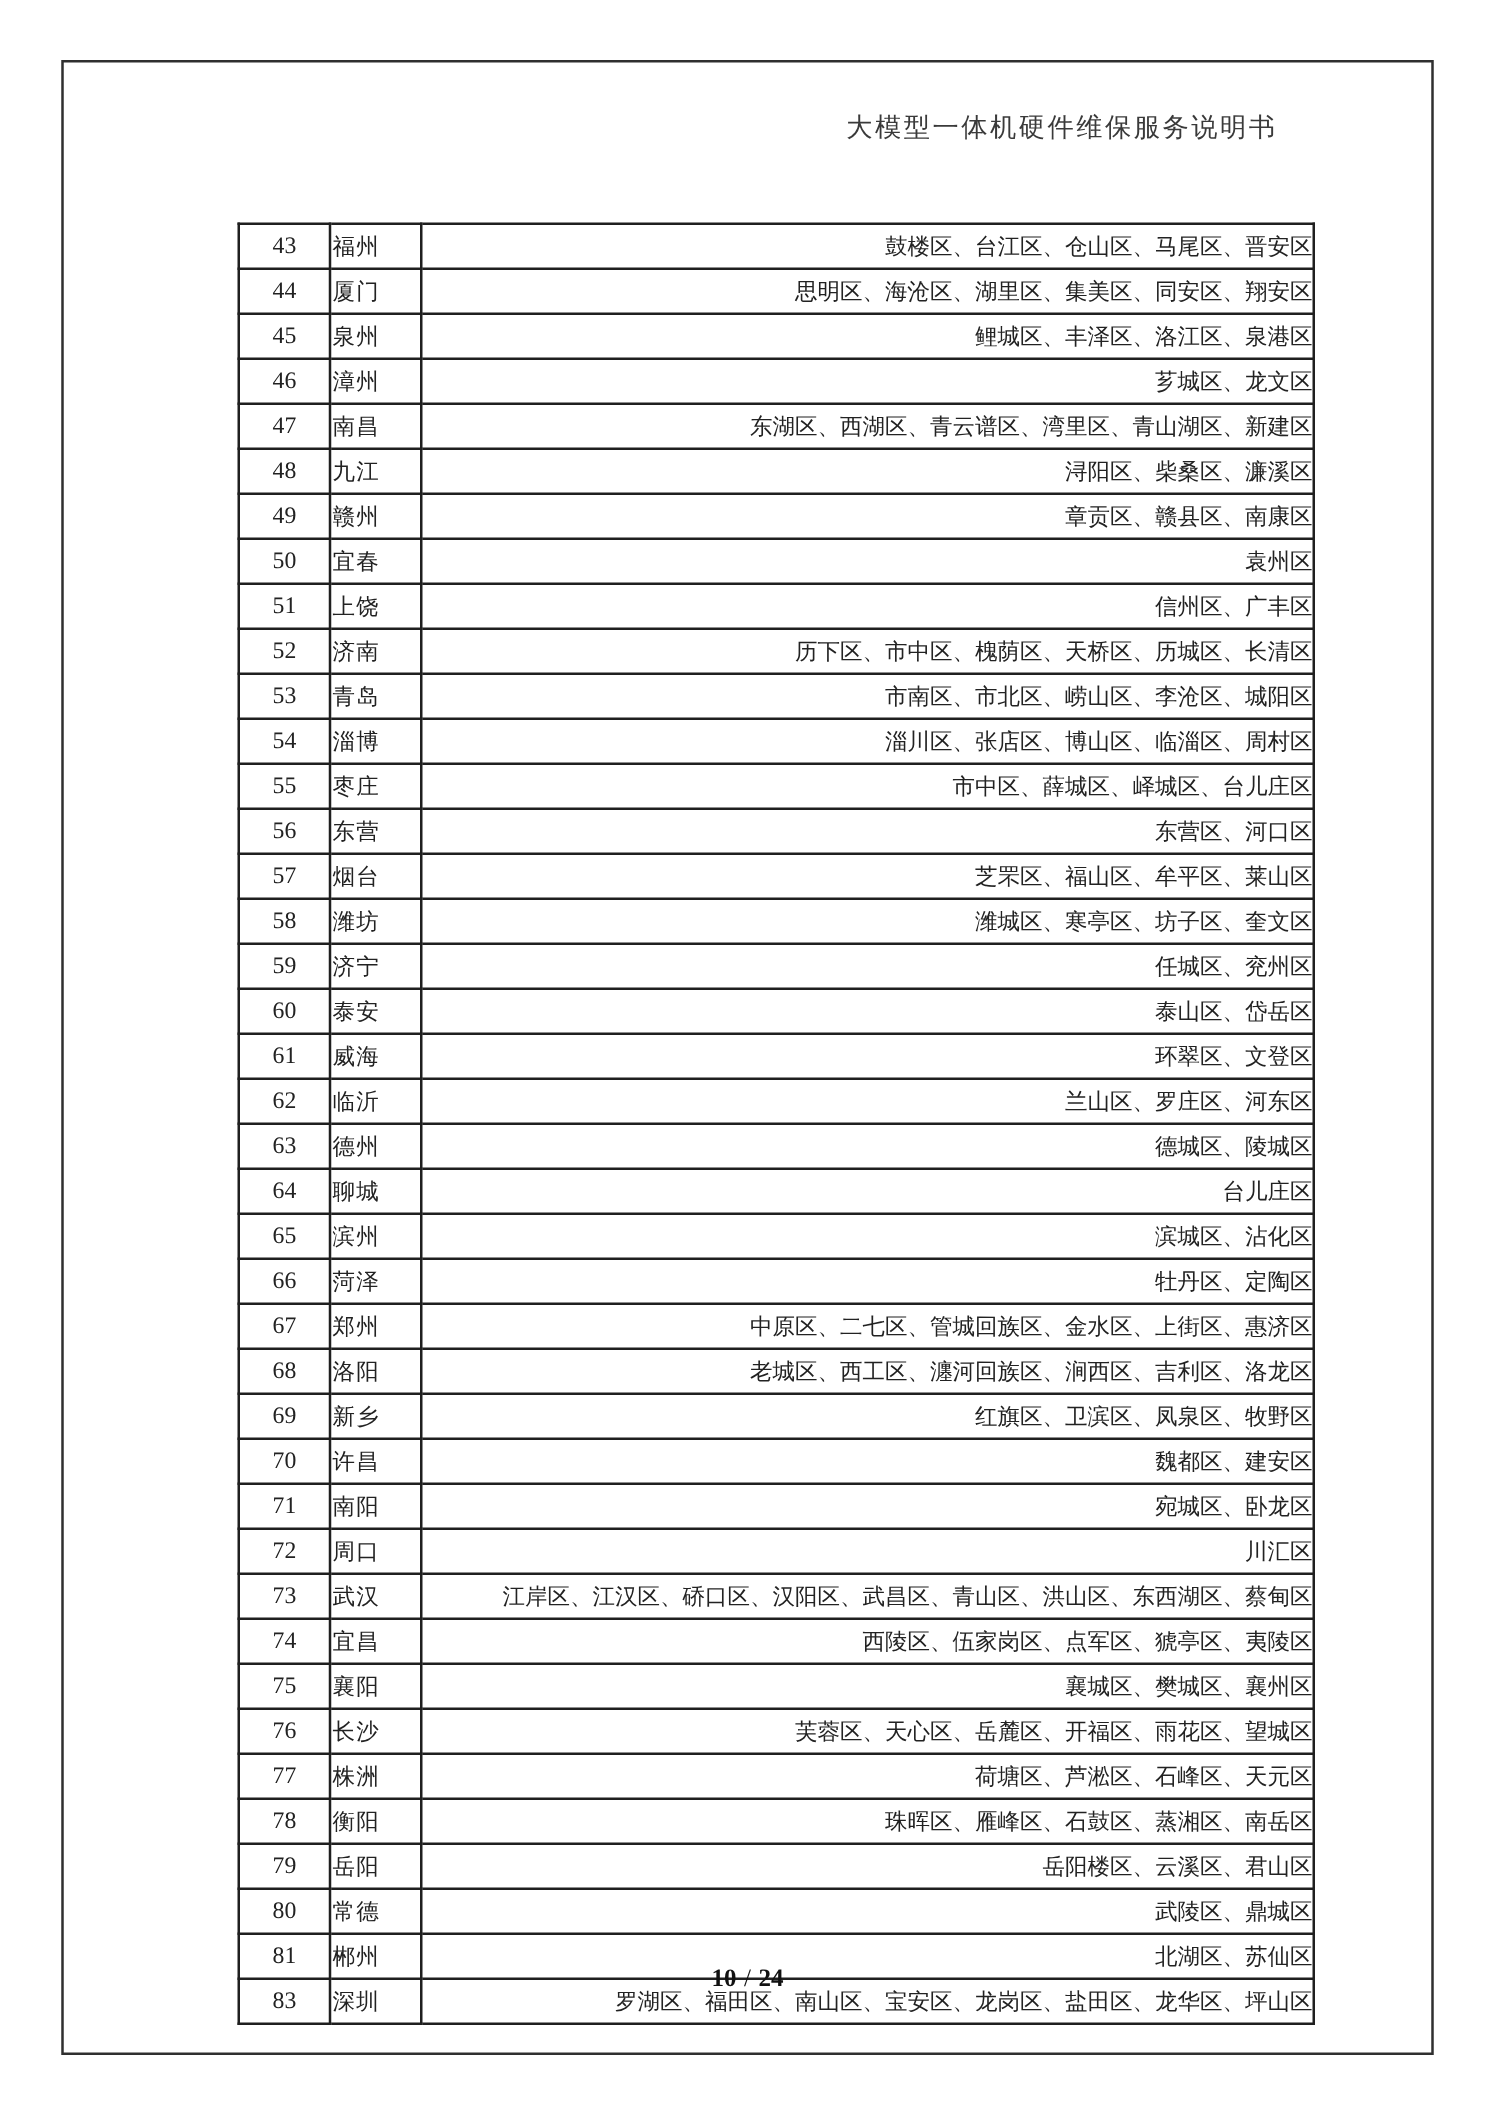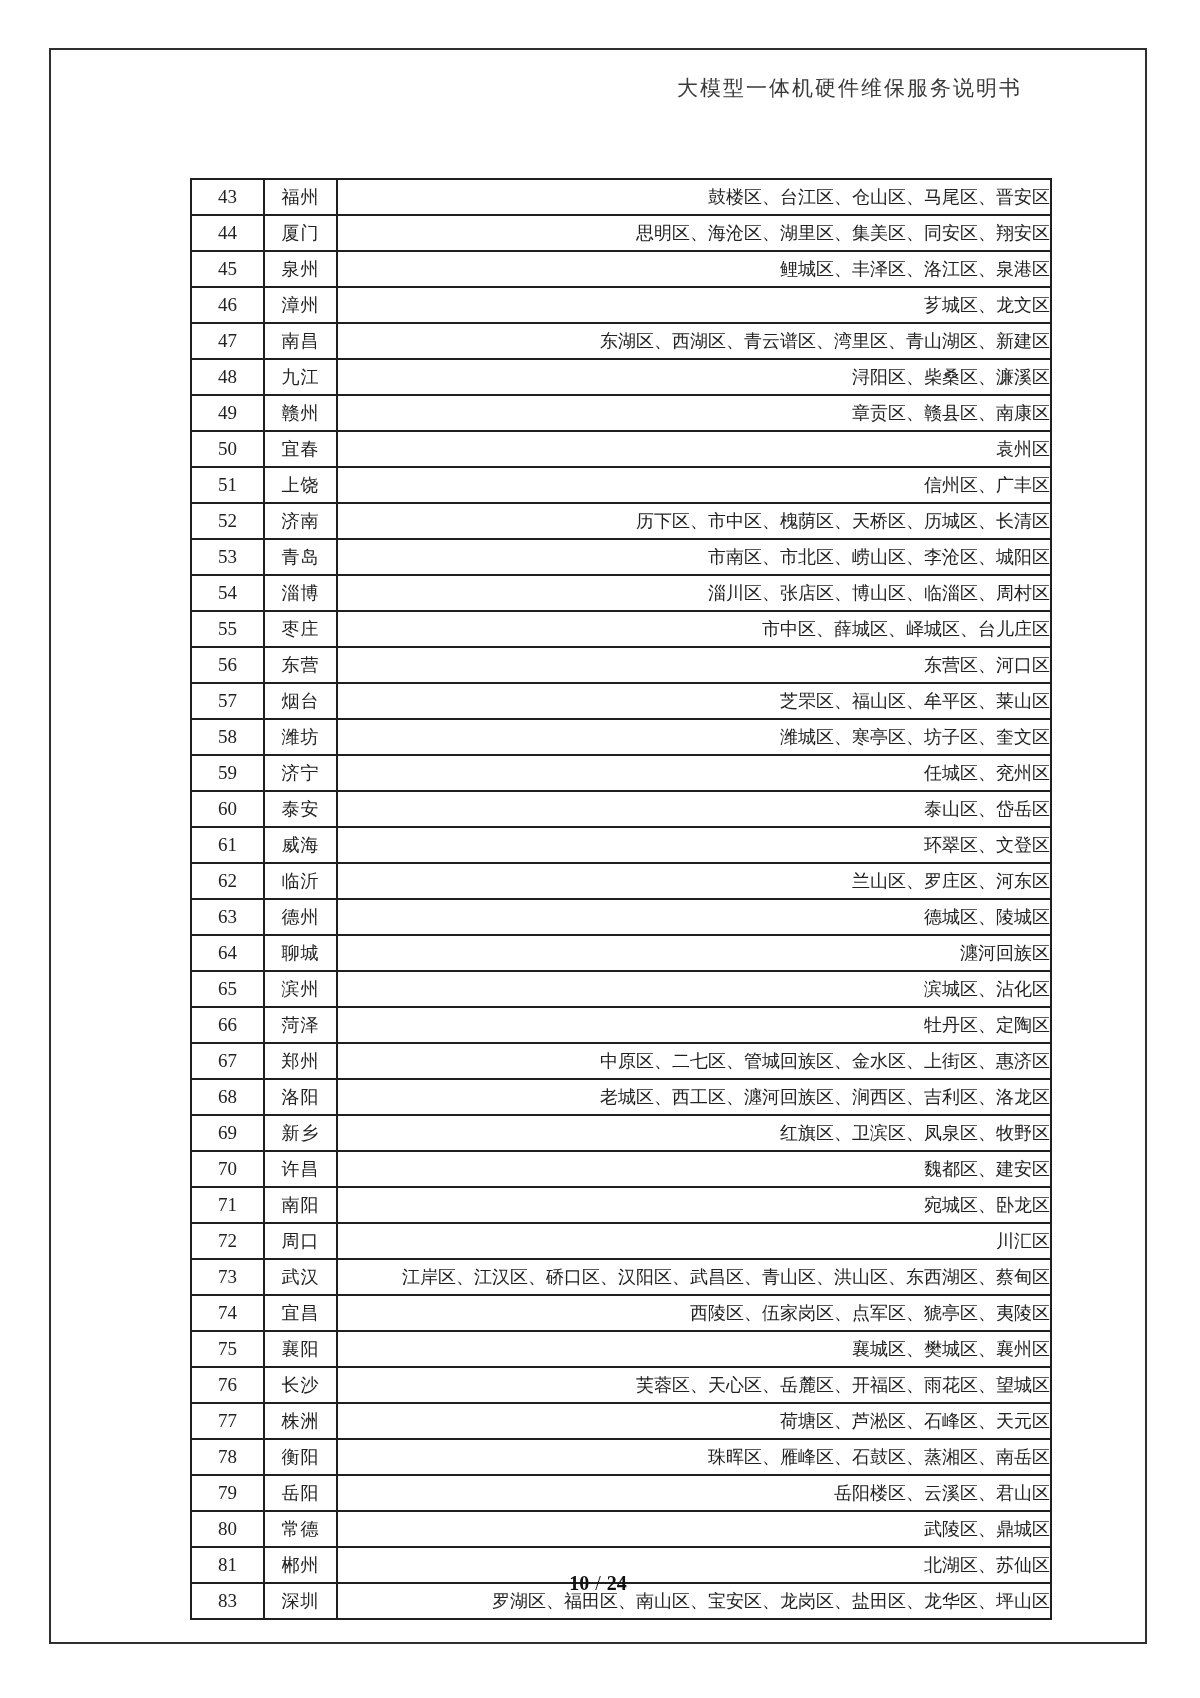--- a/index.html
+++ b/index.html
@@ -12,21 +12,21 @@
   }
   .page-border{
     position:absolute;
     left:49px;top:48px;
     width:1098px;height:1596px;
     border:2px solid #2f2f2f;
     box-sizing:border-box;
   }
   .header-title{
     position:absolute;
-    top:74px;
+    top:88px;
     right:178px;
     font-size:21px;
     letter-spacing:2px;
     color:#3a3a3a;
     white-space:nowrap;
     margin-left:24px;
   }
   table.doc-table{
     position:absolute;
     left:190px;top:143px;
@@ -40,21 +40,21 @@
     font-size:18px;
     height:29px;
     vertical-align:middle;
     color:#222;
     line-height:30px;
   }
   .doc-table col.col-no{width:73px;}
   .doc-table col.col-city{width:73px;}
   .doc-table col.col-districts{width:714px;}
   td.c-no{text-align:center;font-size:19px;}
-  td.c-city{text-align:center;letter-spacing:1px;}
+  td.c-city{letter-spacing:1px;}
   td.c-districts{
     text-align:right;
     padding:2px 0 2px 13px;
     word-break:break-all;
   }
   .footer{
     position:absolute;
     top:1572px;
     left:49px;
     width:1098px;
@@ -202,21 +202,21 @@
 
       <tr>
         <td class="c-no">63</td>
         <td class="c-city">德州</td>
         <td class="c-districts">德城区、陵城区</td>
       </tr>
 
       <tr>
         <td class="c-no">64</td>
         <td class="c-city">聊城</td>
-        <td class="c-districts">瀍河回族区</td>
+        <td class="c-districts">台儿庄区</td>
       </tr>
 
       <tr>
         <td class="c-no">65</td>
         <td class="c-city">滨州</td>
         <td class="c-districts">滨城区、沾化区</td>
       </tr>
 
       <tr>
         <td class="c-no">66</td>

